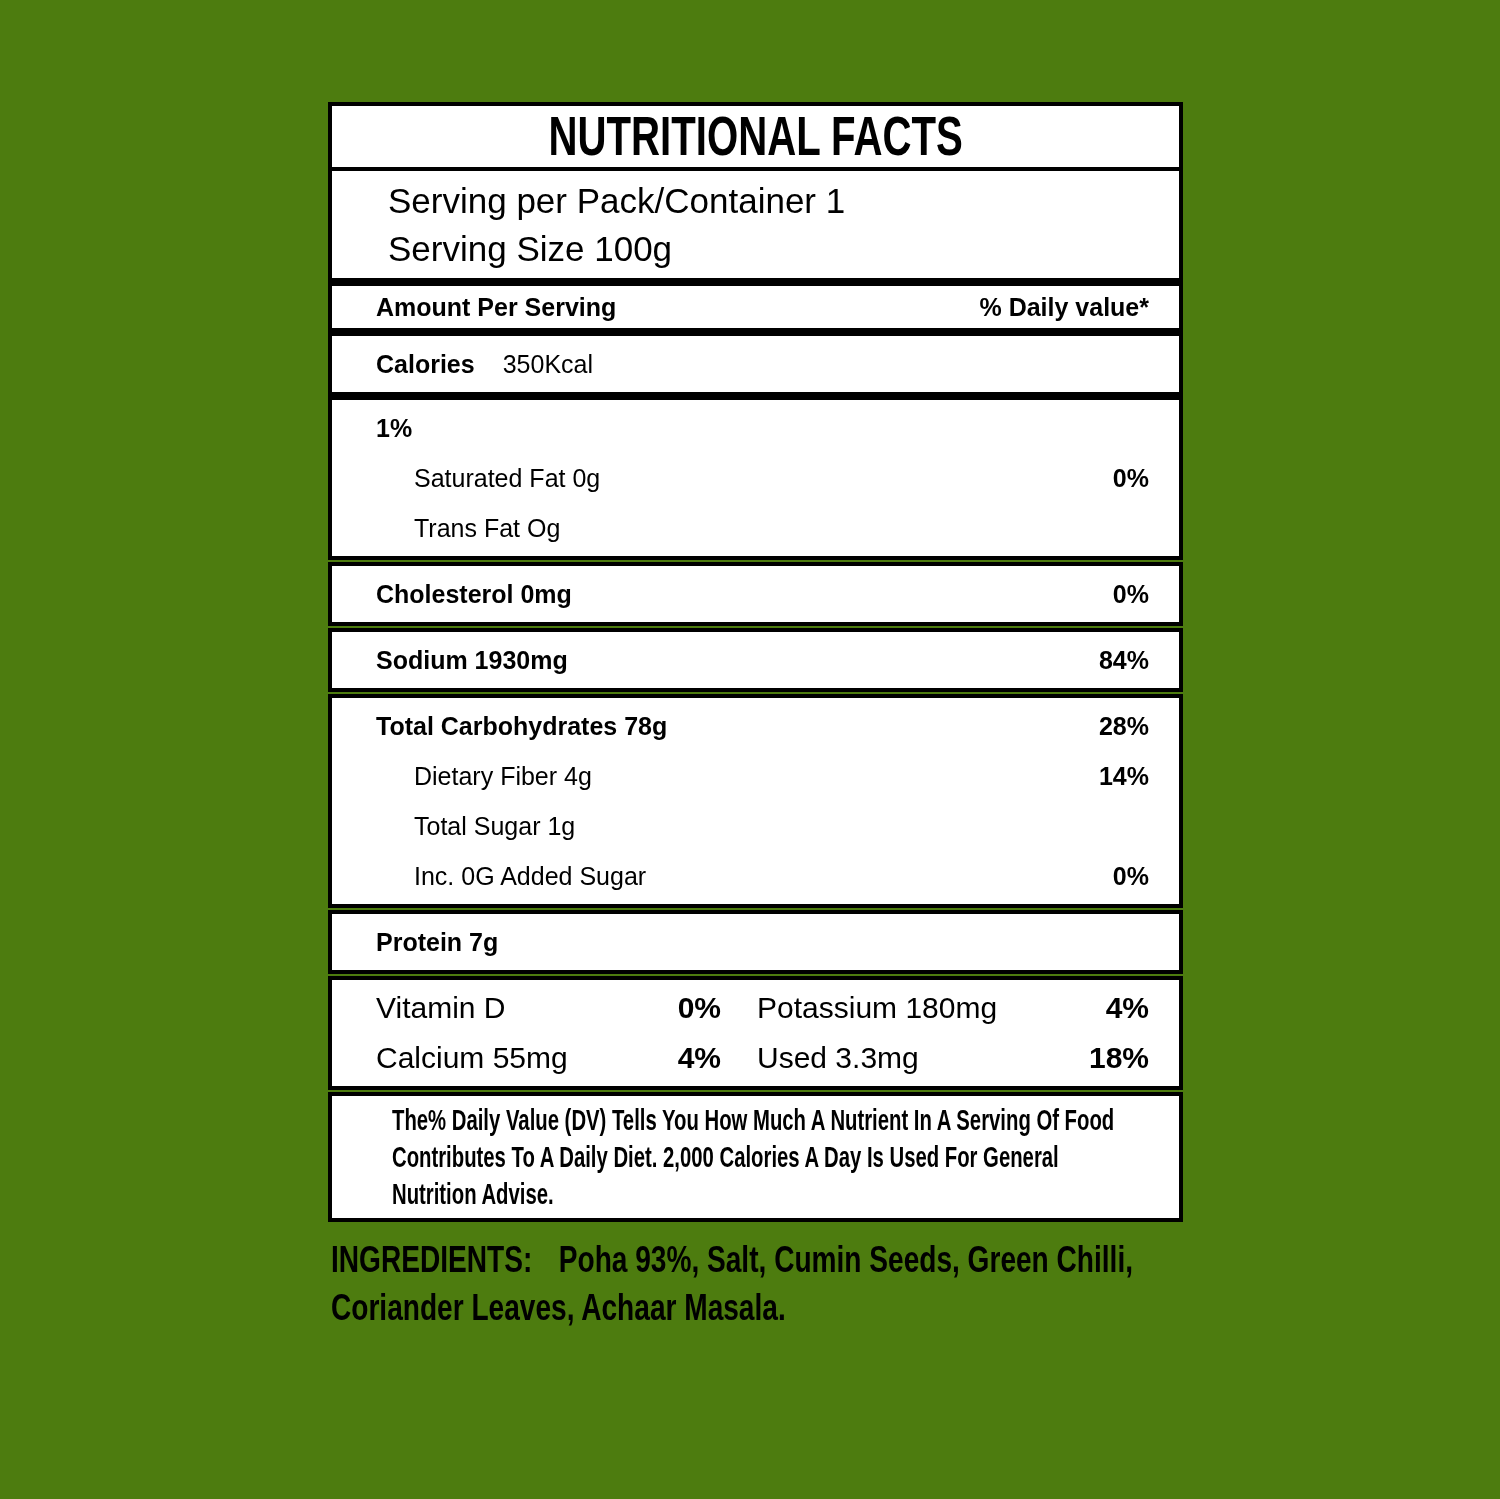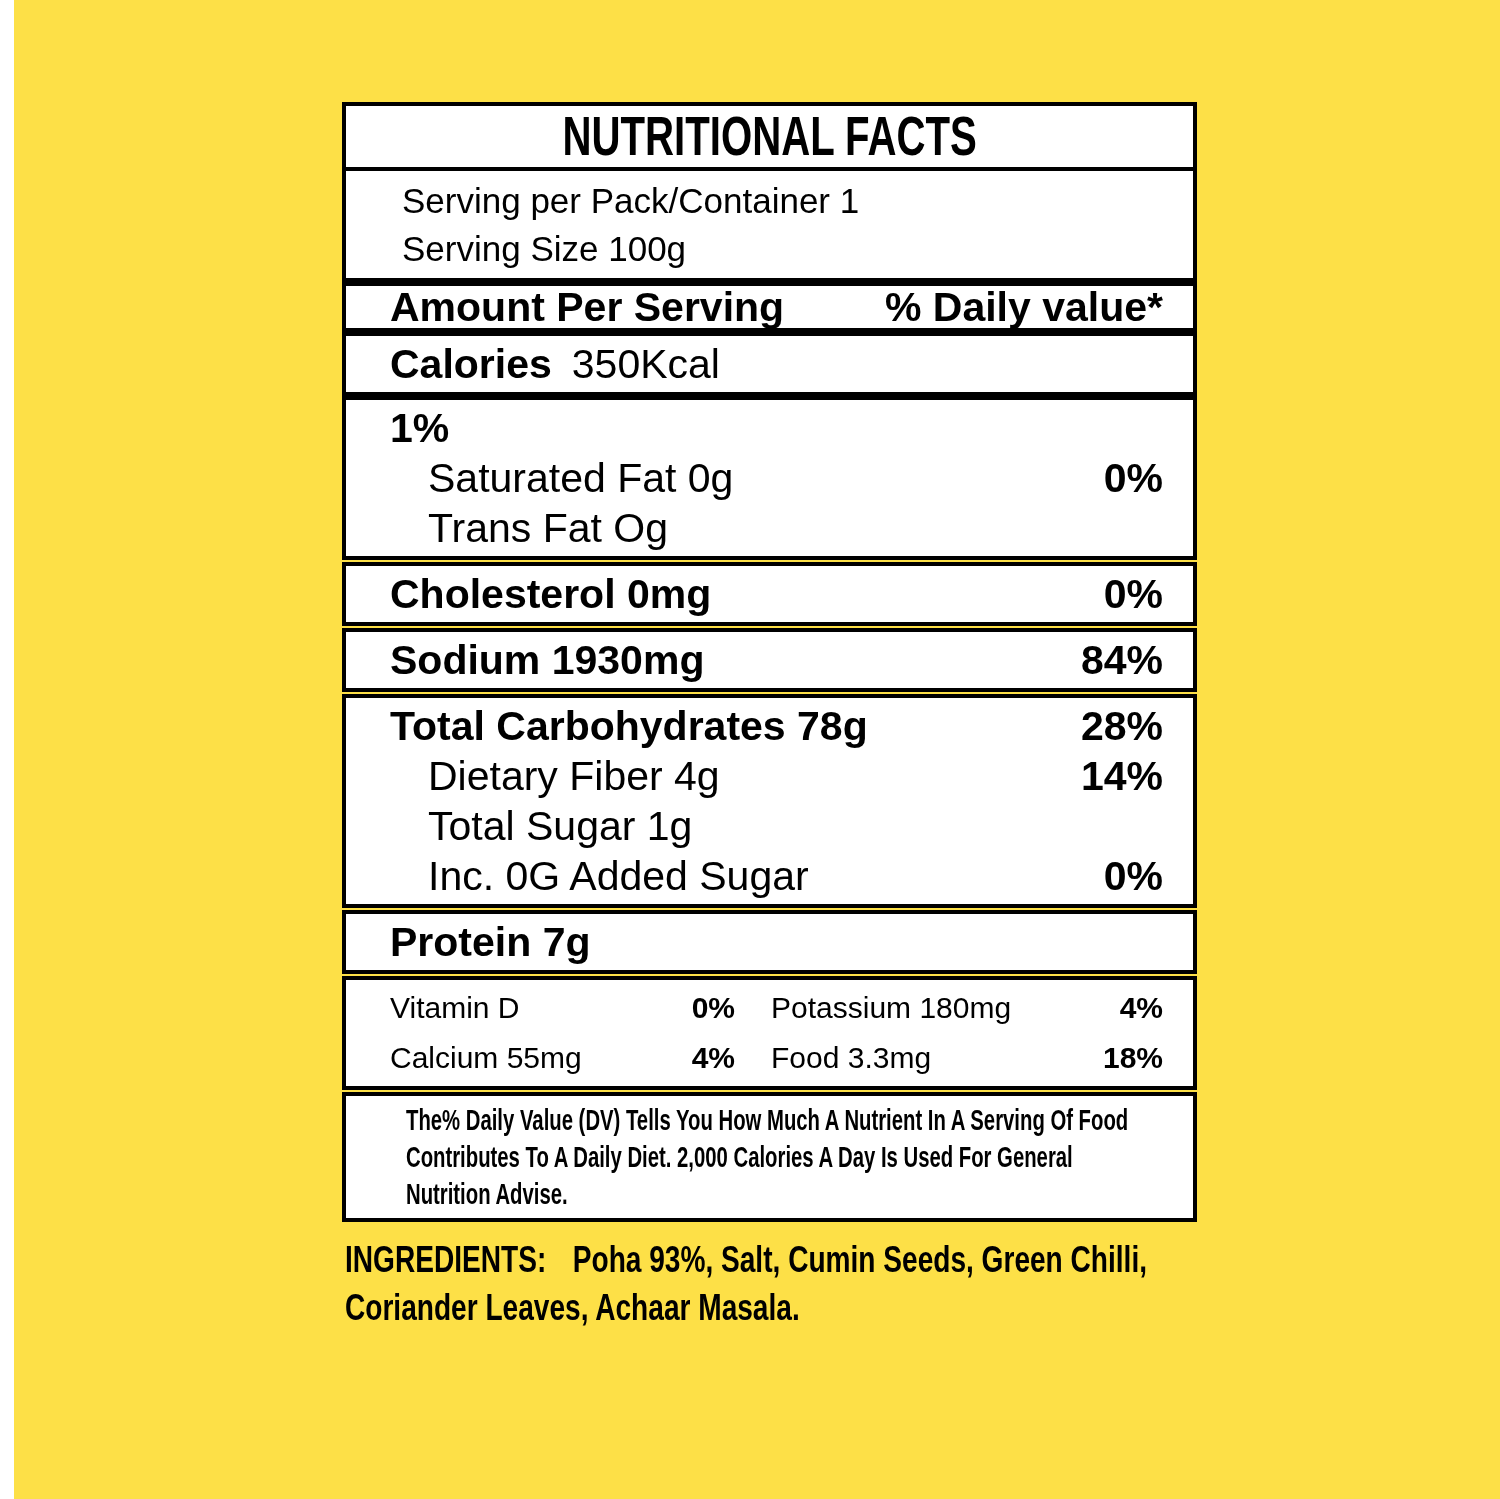--- a/index.html
+++ b/index.html
@@ -2,21 +2,21 @@
 <html><head>
 <meta charset="utf-8">
 <style>
   * { margin: 0; padding: 0; box-sizing: border-box; }
   html, body { width: 1500px; height: 1499px; background: #ffffff; }
   body {
     font-family: "Liberation Sans", "DejaVu Sans", sans-serif;
     color: #000;
     position: relative;
   }
-  .page { position: absolute; inset: 0; background: #fde047; margin-left: 14px; }
+  .page { position: absolute; inset: 0; background: #4d7c0f; }
 
   .label {
     position: absolute;
     left: 328px;
     top: 102px;
     width: 855px;
   }
 
   .section {
     border: 4px solid #000;
@@ -42,22 +42,23 @@
   .serving-sec { padding: 6px 30px 5px 56px; }
   .serving-line { font-size: 35px; line-height: 48px; }
 
   .header-sec { padding: 1px 30px 1px 44px; }
   .header-sec .row { line-height: 40px; }
 
   .row {
     display: flex;
     justify-content: space-between;
     align-items: baseline;
-    font-size: 41px;
+    font-size: 25px;
     line-height: 50px;
+    gap: 8px;
   }
   .row.start { justify-content: flex-start; }
   .b  { font-weight: bold; }
   .dv { font-weight: bold; white-space: nowrap; }
   .sub { padding-left: 38px; }
   .cal-val { margin-left: 20px; }
 
   .vrow {
     display: grid;
     grid-template-columns: 280px 65px 1fr 120px;
@@ -180,21 +181,21 @@
     <div class="section">
       <div class="vrow">
         <span>Vitamin D</span>
         <span class="vval">0%</span>
         <span class="vlab2">Potassium 180mg</span>
         <span class="vval">4%</span>
       </div>
       <div class="vrow">
         <span>Calcium 55mg</span>
         <span class="vval">4%</span>
-        <span class="vlab2">Food 3.3mg</span>
+        <span class="vlab2">Used 3.3mg</span>
         <span class="vval">18%</span>
       </div>
     </div>
 
     <div class="section footnote-sec">
       <div class="footnote-inner">
         <div>The% Daily Value (DV) Tells You How Much A Nutrient In A Serving Of Food</div>
         <div>Contributes To A Daily Diet. 2,000 Calories A Day Is Used For General</div>
         <div>Nutrition Advise.</div>
       </div>

